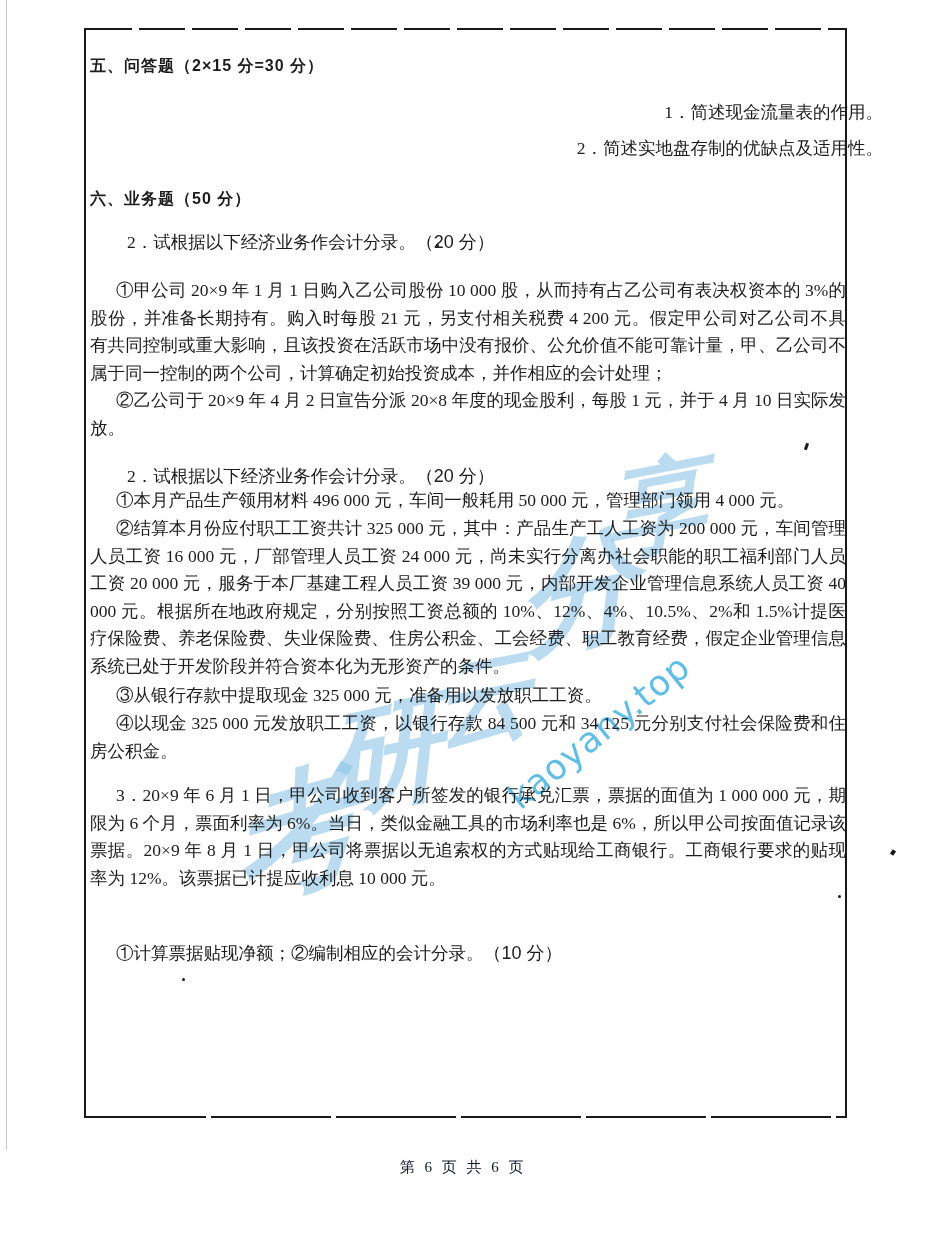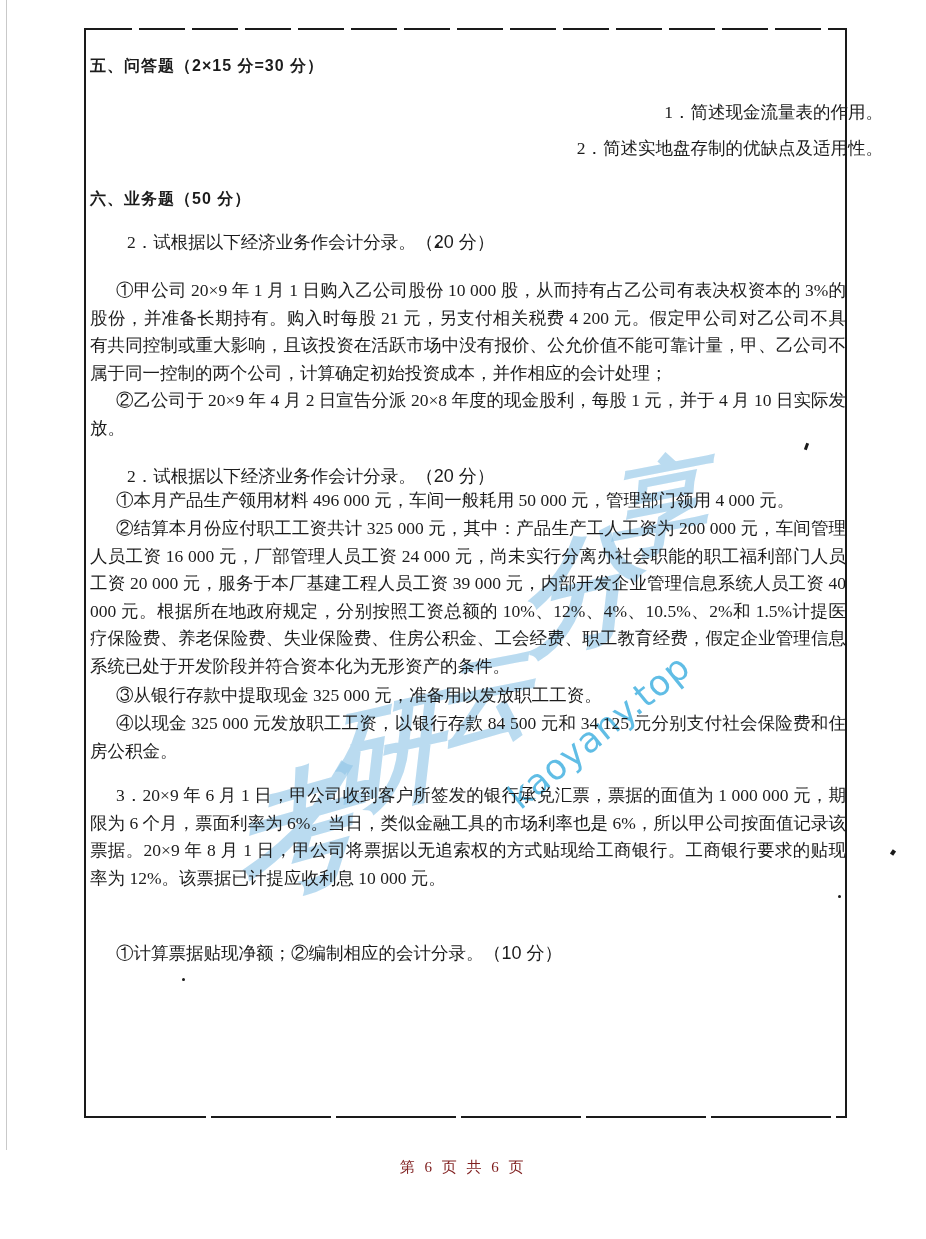--- a/index.html
+++ b/index.html
@@ -26,21 +26,21 @@
   .heading{
     font-family:"Liberation Sans", sans-serif;font-weight:bold;
     font-size:16px;letter-spacing:1px;text-align:left;
   }
   .qtitle{padding-left:37px;text-align:left;}
   .item{padding-left:37px;text-align:right;}
   .para{text-indent:26px;margin-top:20px;}
   .score{font-family:"Liberation Sans", sans-serif;font-weight:normal;font-size:18px;}
   .footer{
     position:absolute;left:0;right:0;top:1158px;text-align:center;
-    font-size:15px;letter-spacing:3px;color:#7f1d1d;
+    font-size:15px;letter-spacing:3px;color:#0f172a;
   }
   
   .wm{position:absolute;inset:0;pointer-events:none;}
   .wm-char{
     position:absolute;color:rgba(143,197,230,0.62);
     font-family:"DejaVu Serif", serif;font-style:italic;font-weight:bold;
   }
   .wm-c1{left:232px;top:748px;font-size:128px;transform:rotate(-16deg) skewX(-6deg);}
   .wm-c2{left:326px;top:678px;font-size:116px;transform:rotate(-13deg) skewX(-6deg);}
   .wm-c3{left:436px;top:636px;font-size:96px;transform:rotate(-11deg) skewX(-6deg);}

